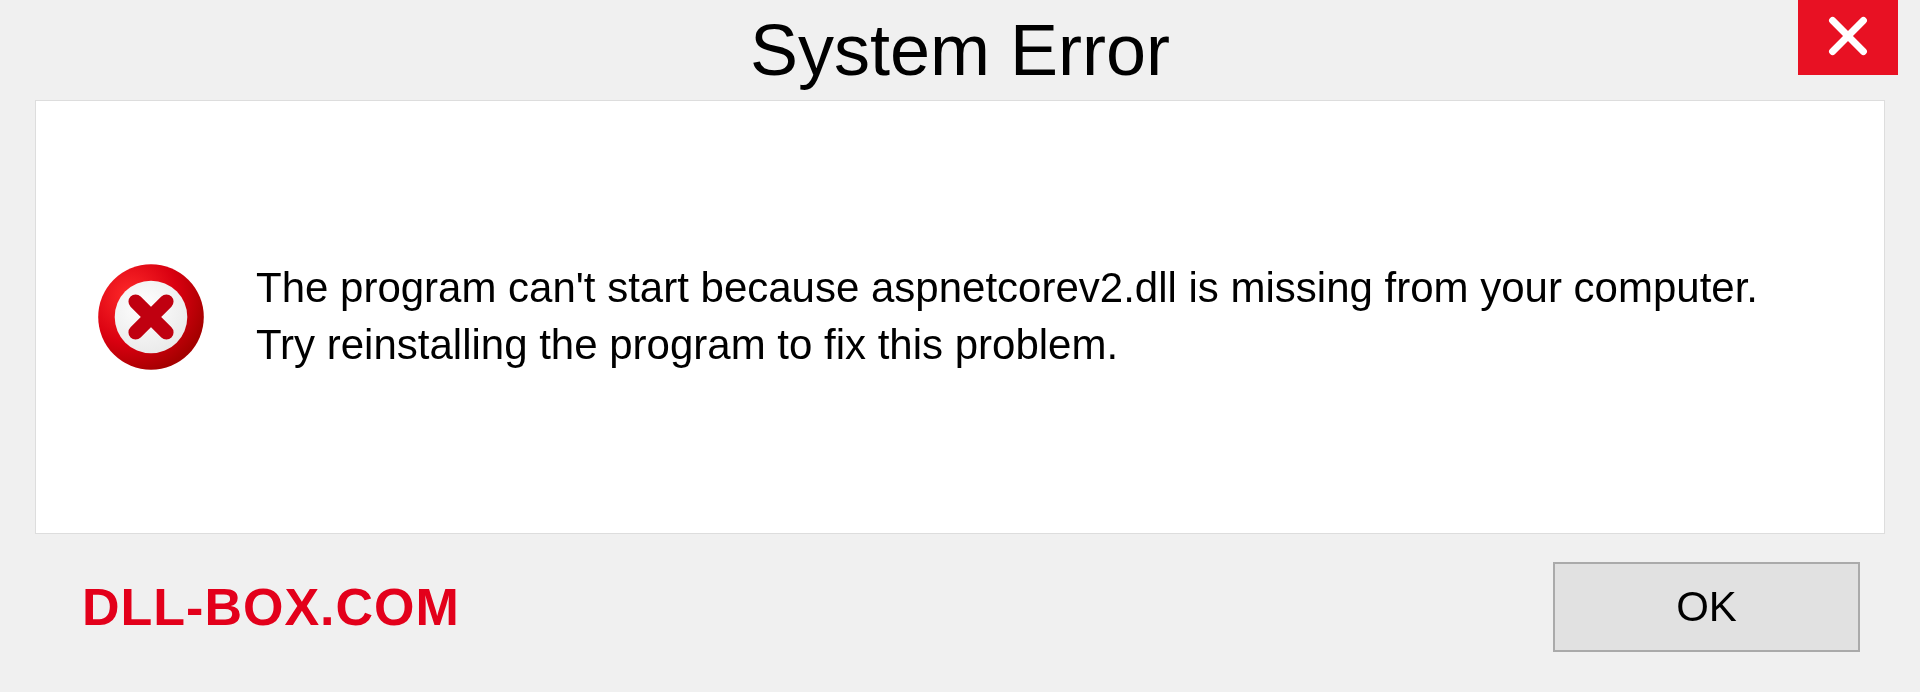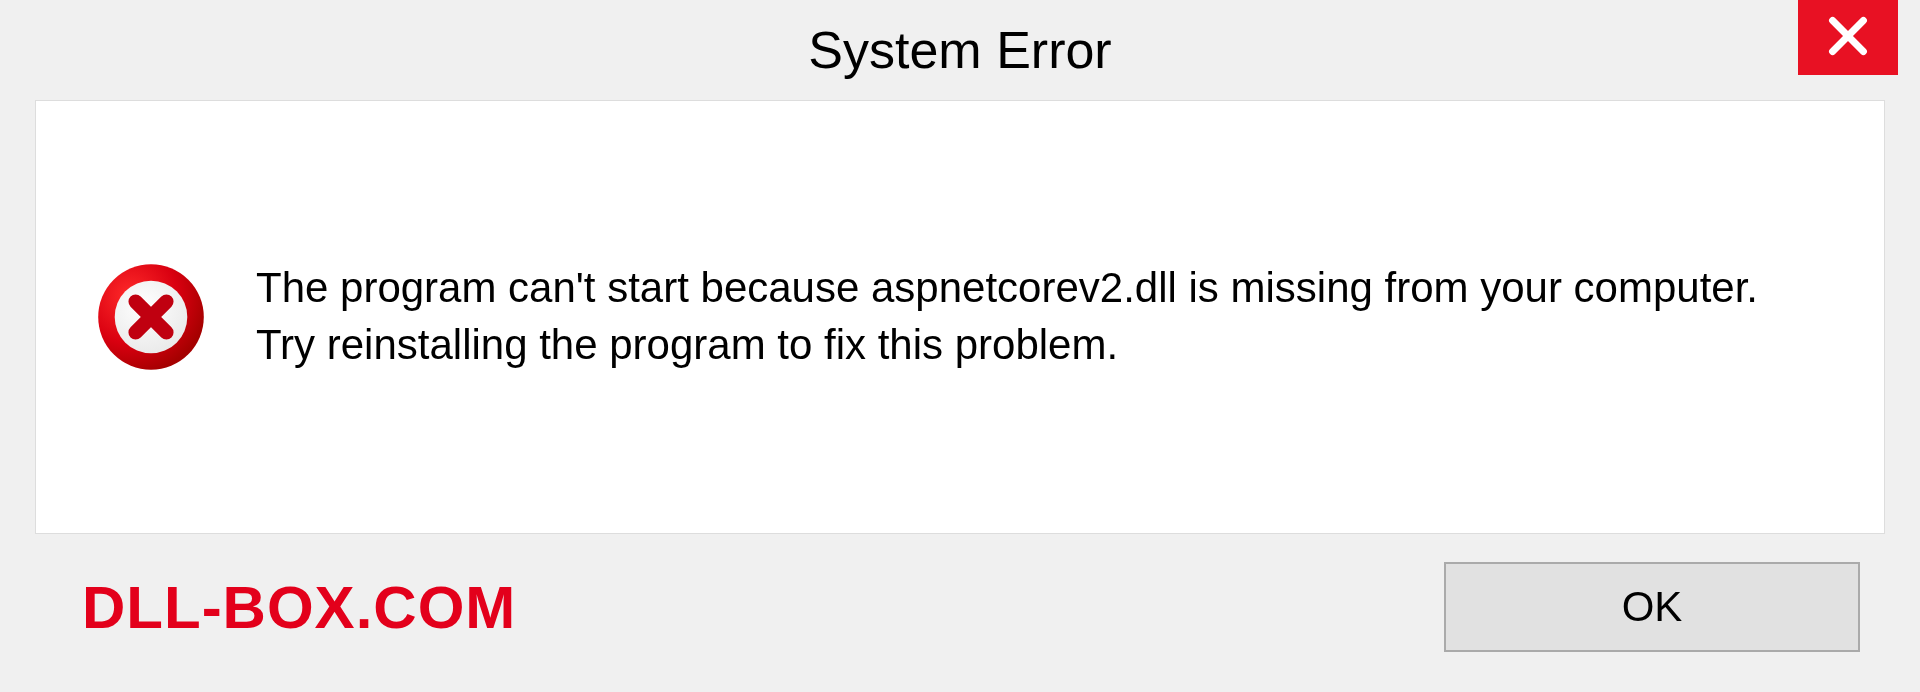--- a/index.html
+++ b/index.html
@@ -24,21 +24,21 @@
     }
     .titlebar {
       height: 100px;
       display: flex;
       align-items: center;
       justify-content: center;
       position: relative;
       background: #f0f0f0;
     }
     .title {
-      font-size: 52px;
+      font-size: 72px;
       font-weight: 400;
       color: #000;
     }
     .close-btn {
       position: absolute;
       right: 22px;
       top: 0;
       width: 100px;
       height: 75px;
       background: #e81123;
@@ -78,28 +78,28 @@
       font-weight: 400;
     }
     .footer {
       height: 140px;
       display: flex;
       align-items: center;
       justify-content: space-between;
       padding: 0 60px 30px 82px;
     }
     .watermark {
-      font-size: 60px;
+      font-size: 52px;
       font-weight: 800;
       color: #e3001b;
       letter-spacing: 1px;
       font-family: Arial, sans-serif;
     }
     .ok-button {
-      width: 416px;
+      width: 307px;
       height: 90px;
       background: #e1e1e1;
       border: 2px solid #aaa;
       font-size: 42px;
       color: #000;
       cursor: pointer;
       font-family: "Segoe UI", Tahoma, sans-serif;
       display: flex;
       align-items: center;
       justify-content: center;

